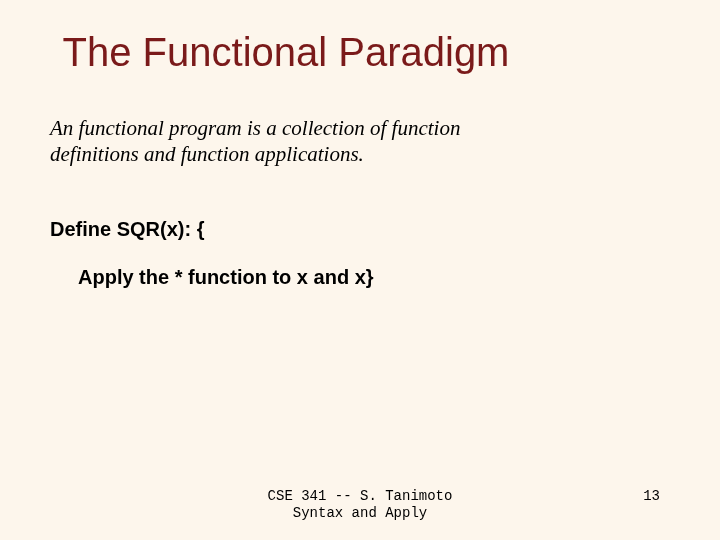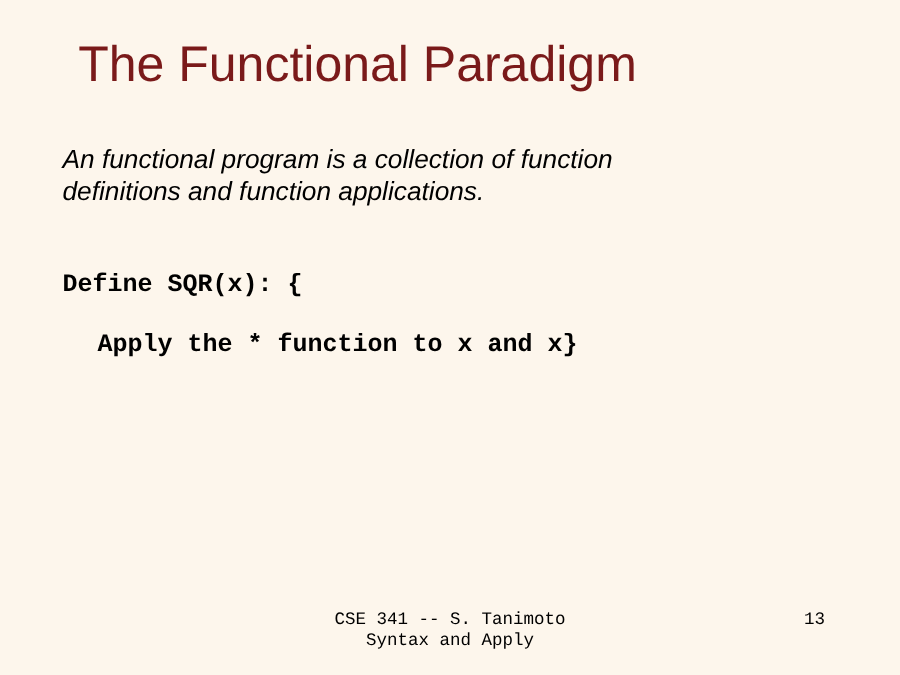--- a/index.html
+++ b/index.html
@@ -24,23 +24,24 @@
     color: #7a1a1a;
     text-align: center;
     margin: 10px 0 40px 0;
     font-weight: normal;
   }
   .intro {
     font-size: 21px;
     font-style: italic;
     line-height: 1.25;
     margin-bottom: 48px;
+    font-family: Liberation Serif, serif;
   }
   .code {
-    font-family: Liberation Mono, monospace;
+    font-family: Liberation Sans, sans-serif;
     font-size: 20px;
     font-weight: bold;
     line-height: 1.3;
   }
   .code .line1 { margin-bottom: 22px; }
   .code .line2 { padding-left: 28px; margin-bottom: 48px; }
   .code .line3 { }
   .footer {
     position: absolute;
     bottom: 18px;

